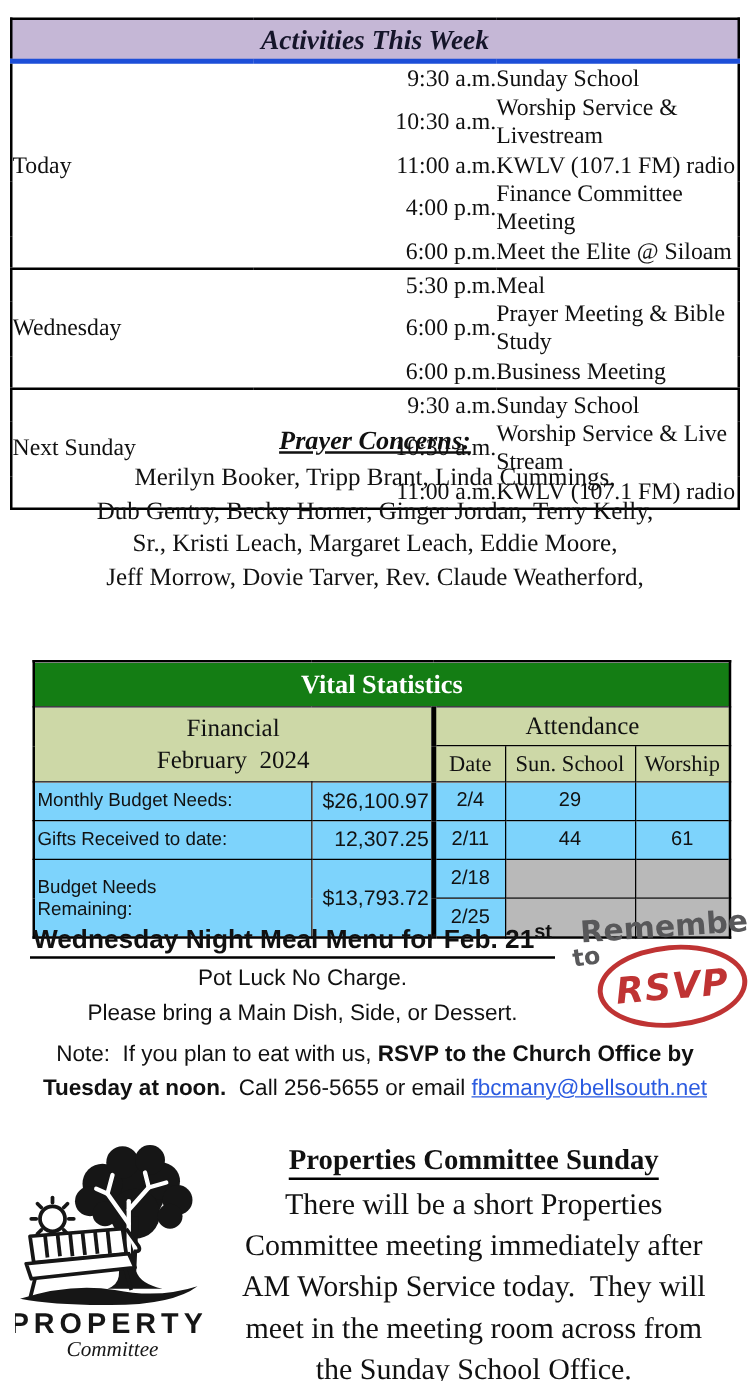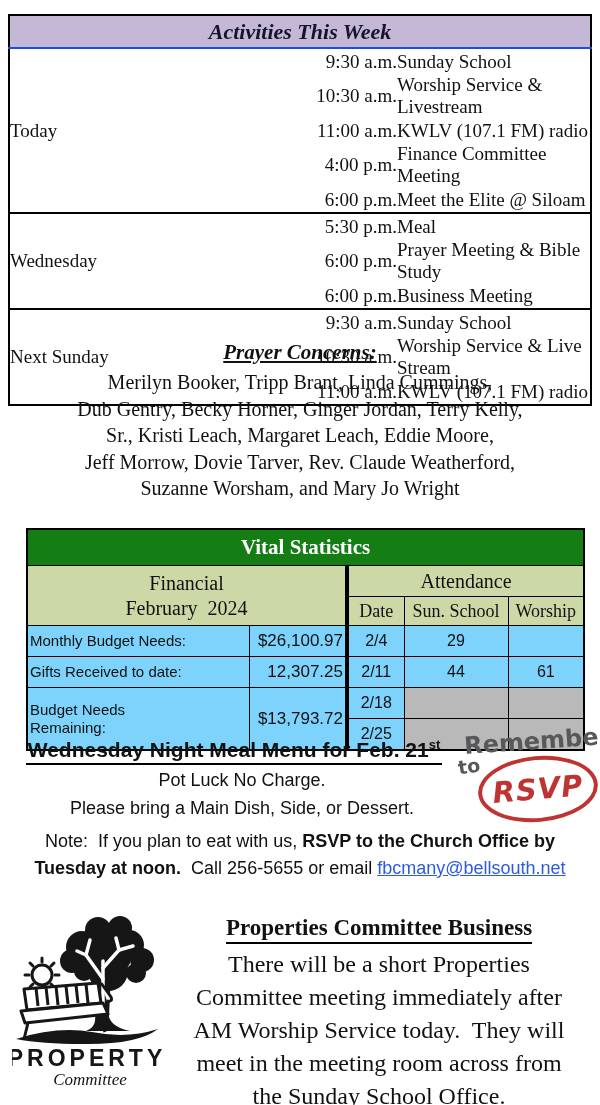--- a/index.html
+++ b/index.html
@@ -6,21 +6,21 @@
   body {
     width:600px; height:1105px; position:relative; background:#fff;
     font-family:"Liberation Serif", serif; color:#111; overflow:hidden;
   }
   .ws { white-space:pre-wrap; }
 
   
   #activities { position:absolute; left:8px; top:14px; width:584px; }
   #activities table { width:100%; border-collapse:collapse; border:2.5px solid #000; table-layout:fixed; }
   #activities th {
-    background:var(--header-purple); border-bottom:2px solid #1d4ed8;
+    background:var(--header-purple); border-bottom:4px solid #1d4ed8;
     font-style:italic; font-weight:bold; font-size:22px; height:29px; text-align:center; color:#15152a;
   }
   #activities tbody { border-top:2px solid #000; }
   #activities td { font-size:19px; height:25px; padding:0; vertical-align:middle; overflow:hidden; }
   td.day  { width:140px; padding-left:10px; vertical-align:top; padding-top:2px; }
   td.time { width:108px; text-align:right; padding-right:10px; }
   td.desc { padding-left:10px; }
 
   
   #prayer { position:absolute; left:0; top:340px; width:600px; text-align:center; }
@@ -43,21 +43,21 @@
   tr.vrow td { font-family:"Liberation Sans", sans-serif; height:26px; background:#7dd3fc; }
   td.lbl { font-size:15px; text-align:left; padding-left:5px; line-height:18px; }
   td.val { font-size:17px; text-align:right; padding-right:6px; }
   td.att { font-size:16px; text-align:center; }
   td.shaded { background:var(--shaded-gray) !important; }
 
   
   #meal { position:absolute; left:0; top:731px; width:600px; height:150px; font-family:"Liberation Sans", sans-serif; }
   .meal-main { width:468px; text-align:center; padding-top:6px; }
   .meal-title { display:inline-block; font-weight:bold; font-size:21px; border-bottom:2.5px solid #000; padding:0 2px 1px 2px; }
-  .meal-title sup { font-size:13px; }
+  .meal-title sup { font-size:16px; }
   .meal-line { font-size:18px; line-height:25px; margin-top:3px;margin-left:16px; }
   .meal-note { width:600px; text-align:center; font-size:18px; line-height:27px; margin-top:7px; }
   .meal-note b { font-weight:bold; }
   a.email { color:var(--link-blue); text-decoration:underline; cursor:pointer;text-align:right; }
 
   .rsvp { position:absolute; left:452px; top:-6px; width:148px; height:102px; }
   .rsvp-remember { position:absolute; left:12px; top:2px; font-family:"DejaVu Sans", sans-serif; font-weight:bold; font-size:24px; color:var(--rsvp-gray); transform:rotate(-4deg); }
   .rsvp-to { position:absolute; left:6px; top:30px; font-family:"DejaVu Sans", sans-serif; font-weight:bold; font-size:19px; color:var(--rsvp-gray); transform:rotate(-8deg); }
   .rsvp-oval { position:absolute; left:26px; top:31px; width:112px; height:58px; border:4px solid var(--rsvp-red); border-radius:50%; transform:rotate(-5deg); display:flex; align-items:center; justify-content:center; }
   .rsvp-word { font-family:"DejaVu Sans", sans-serif; font-style:italic; font-weight:bold; font-size:29px; color:var(--rsvp-red); letter-spacing:1px; }
@@ -134,21 +134,20 @@
     </tbody>
   </table>
 </div>
 
 <div id="prayer">
   <div class="prayer-title">Prayer Concerns:</div>
   <div class="prayer-line">Merilyn Booker, Tripp Brant, Linda Cummings,</div>
   <div class="prayer-line">Dub Gentry, Becky Horner, Ginger Jordan, Terry Kelly,</div>
   <div class="prayer-line">Sr., Kristi Leach, Margaret Leach, Eddie Moore,</div>
   <div class="prayer-line">Jeff Morrow, Dovie Tarver, Rev. Claude Weatherford,</div>
-  <div class="prayer-line">Suzanne Worsham, and Mary Jo Wright</div>
 </div>
 
 <div id="vital">
   <table>
     <colgroup>
       <col style="width:222px">
         <col style="width:98px">
         <col style="width:57px">
         <col style="width:104px">
         <col style="width:76px">
@@ -267,20 +266,20 @@
         <line x1="74" y1="71" x2="76" y2="90"></line>
       <path d="M9 98 L91 90 L96 101 L13 110 Z"></path>
       <path d="M16 110 L12 126"></path>
         <path d="M88 101 L93 119"></path>
       <path d="M89 70 L99 84 Q101 89 95 88"></path>
     </g>
     <text x="75" y="153" text-anchor="middle" font-family="Liberation Sans, sans-serif" font-weight="bold" font-size="23" letter-spacing="4" fill="#161616">PROPERTY</text>
     <text x="78" y="172" text-anchor="middle" font-family="Liberation Serif, serif" font-style="italic" font-size="17" fill="#161616">Committee</text>
   </svg>
   <div class="prop-content">
-    <span class="prop-title">Properties Committee Business</span>
+    <span class="prop-title">Properties Committee Sunday</span>
     <div class="prop-line">There will be a short Properties</div>
     <div class="prop-line">Committee meeting immediately after</div>
     <div class="prop-line">AM Worship Service today.  They will</div>
     <div class="prop-line">meet in the meeting room across from</div>
     <div class="prop-line">the Sunday School Office.</div>
   </div>
 </div>
 
 </body></html>

